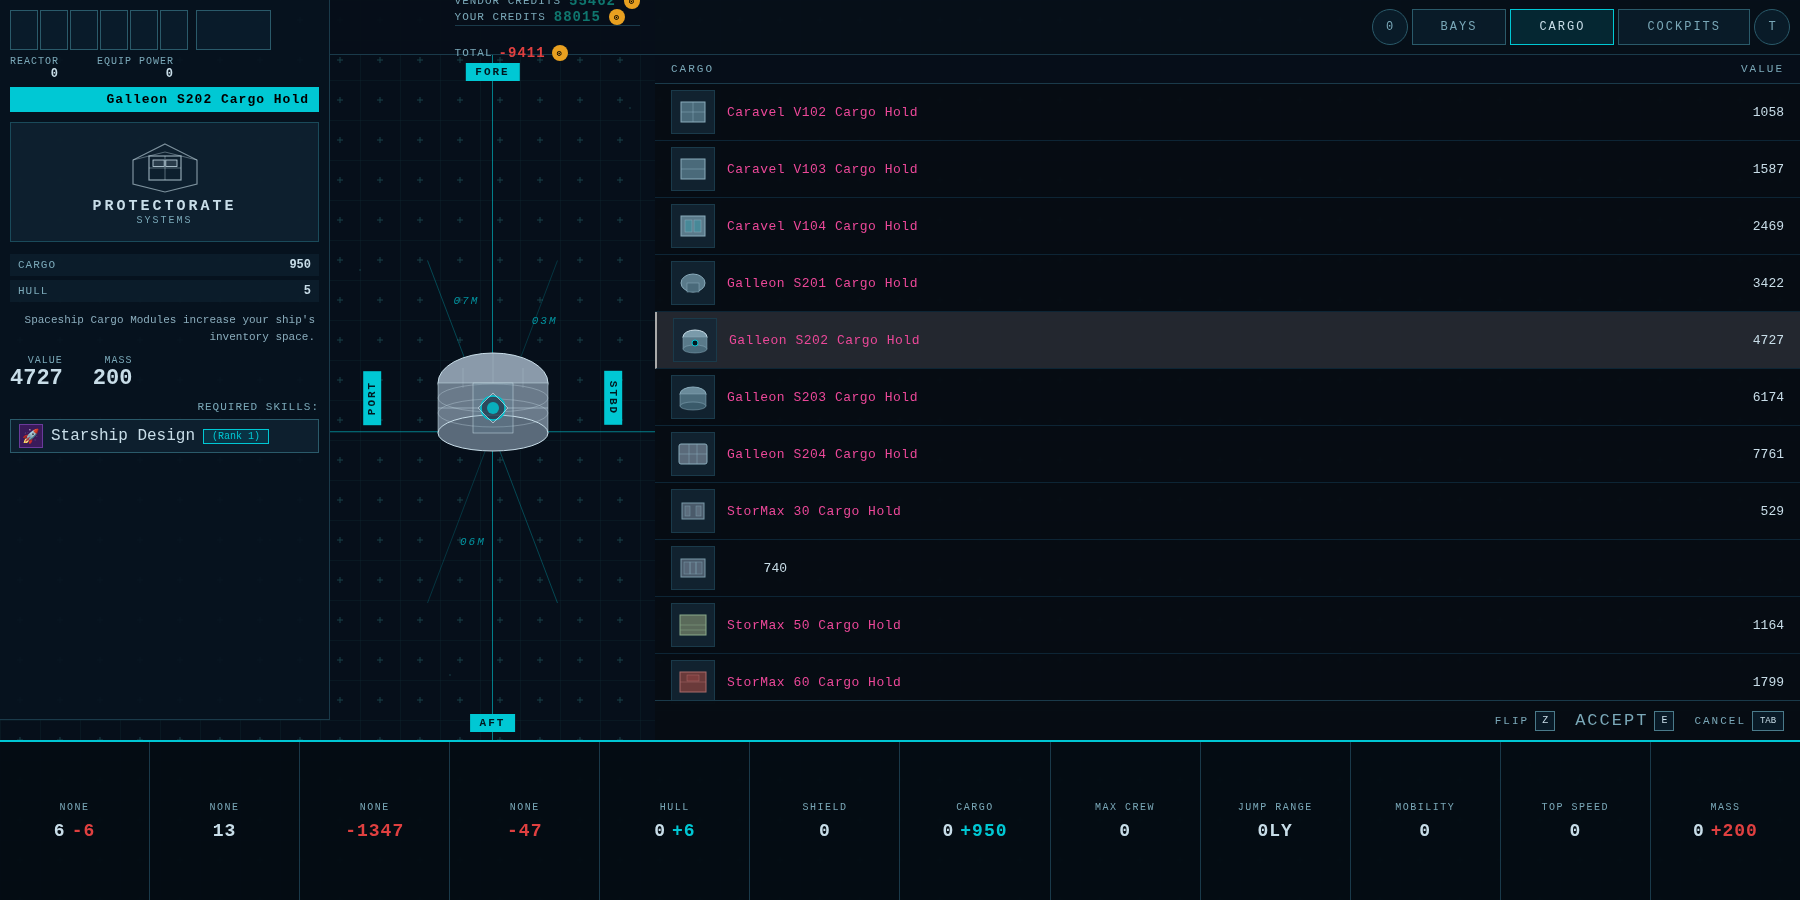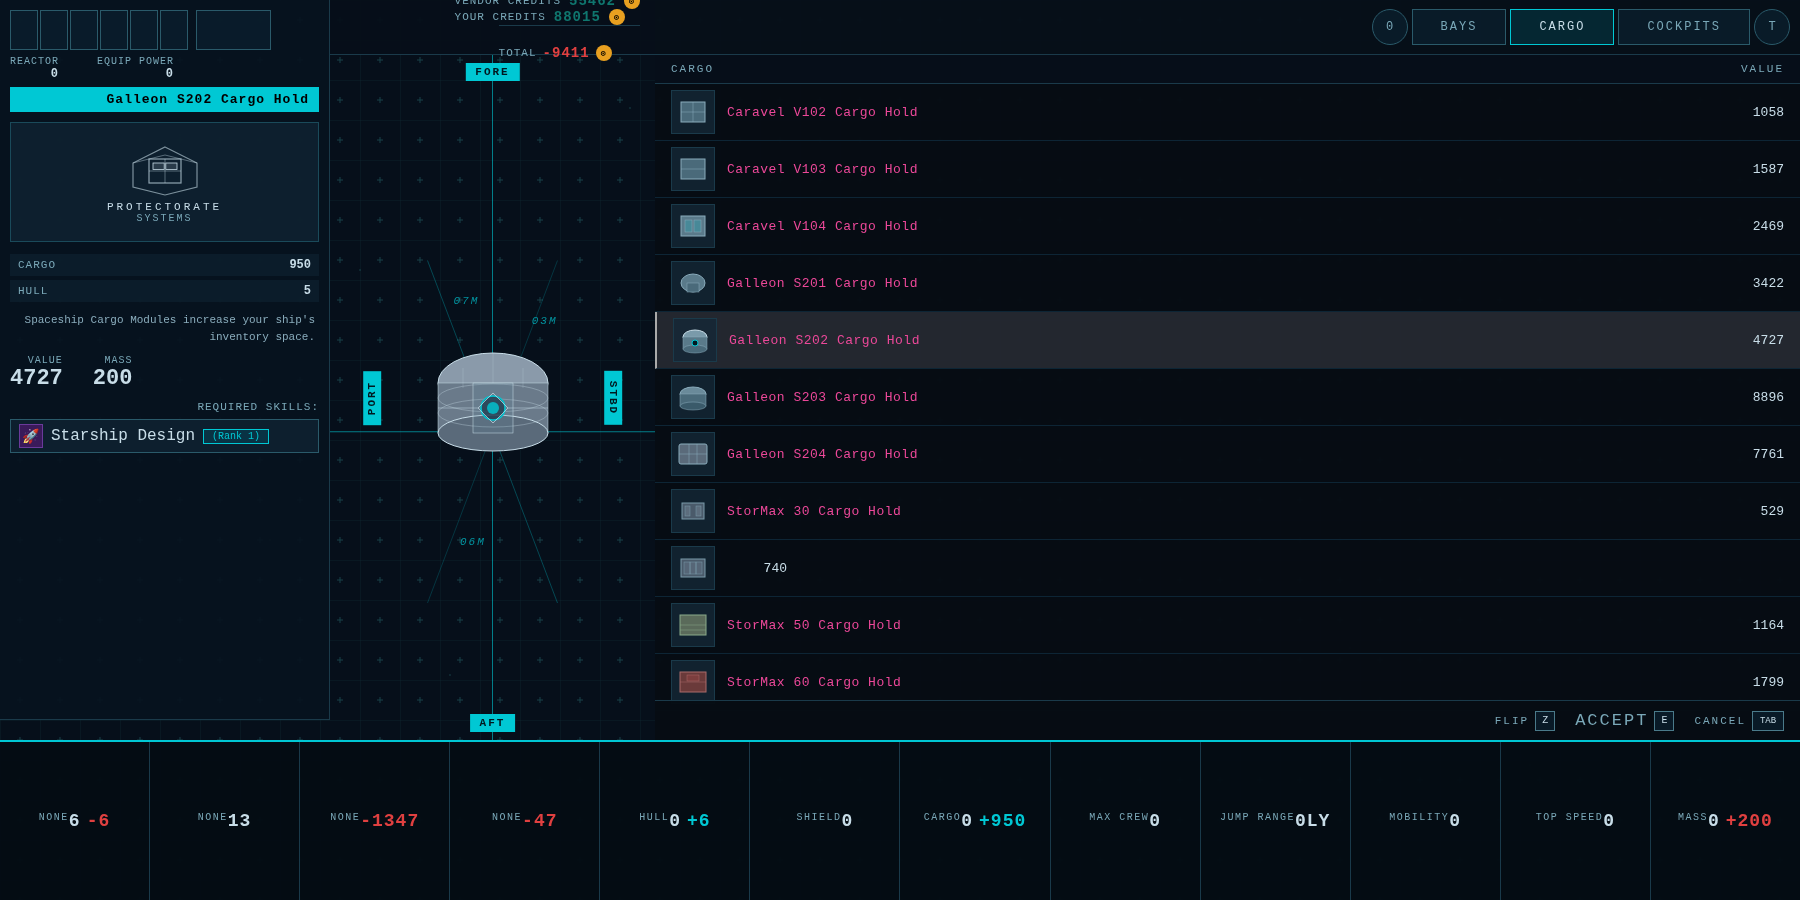--- a/index.html
+++ b/index.html
@@ -116,24 +116,24 @@
       flex-direction: column;
       align-items: center;
       justify-content: center;
       margin-bottom: 12px;
     }
     .brand-logo-svg {
       width: 80px;
       height: 60px;
     }
     .brand-name {
-      font-size: 11px;
+      font-size: 15px;
       letter-spacing: 3px;
       color: #c8dde8;
-      font-weight: normal;
+      font-weight: bold;
     }
     .brand-sub {
       font-size: 10px;
       letter-spacing: 2px;
       color: #7aa8b8;
     }
 
     
     .stat-row {
       display: flex;
@@ -340,21 +340,21 @@
       border-top: 2px solid #00c8d4;
     }
 
     .bottom-stats {
       display: flex;
       height: 100%;
     }
     .bottom-stat-col {
       flex: 1;
       display: flex;
-      flex-direction: row;
+      flex-direction: column;
       justify-content: center;
       align-items: center;
       border-right: 1px solid #1a3a4a;
       padding: 10px 5px;
     }
     .bottom-stat-col:last-child {
       border-right: none;
     }
     .bs-label {
       font-size: 10px;
@@ -396,21 +396,20 @@
 
     .credits-total-row {
       display: flex;
       align-items: center;
       gap: 6px;
       font-size: 11px;
       letter-spacing: 1px;
       color: #7aa8b8;
       border-top: 1px solid #1a3a4a;
       padding-top: 19px;
-      margin-left: 44px;
     }
   </style>
 </head>
 <body>
 
 <div class="starfield">
   <div class="grid-overlay"></div>
 
   <svg style="position:absolute;inset:0;width:100%;height:100%;opacity:0.25">
     <defs>
@@ -670,21 +669,21 @@
 
   <div class="cargo-item">
     <div class="cargo-thumb">
       <svg width="36" height="36" viewBox="0 0 36 36">
           <ellipse cx="18" cy="15" rx="13" ry="7" fill="#6a8a9a" stroke="#8aacbc" stroke-width="1"></ellipse>
           <rect x="5" y="15" width="26" height="12" fill="#4a6a7a" stroke="#8aacbc" stroke-width="0.5"></rect>
           <ellipse cx="18" cy="27" rx="13" ry="4" fill="#3a5a6a" stroke="#8aacbc" stroke-width="0.5"></ellipse>
         </svg>
     </div>
     <span class="cargo-name">Galleon S203 Cargo Hold</span>
-    <span class="cargo-value">8896</span>
+    <span class="cargo-value">6174</span>
   </div>
 
   <div class="cargo-item">
     <div class="cargo-thumb">
       <svg width="36" height="36" viewBox="0 0 36 36">
           <rect x="4" y="8" width="28" height="20" fill="#5a6a7a" stroke="#8aacbc" stroke-width="1" rx="2"></rect>
           <line x1="4" y1="18" x2="32" y2="18" stroke="#8aacbc" stroke-width="0.5"></line>
           <line x1="14" y1="8" x2="14" y2="28" stroke="#8aacbc" stroke-width="0.5"></line>
           <line x1="22" y1="8" x2="22" y2="28" stroke="#8aacbc" stroke-width="0.5"></line>
         </svg>

